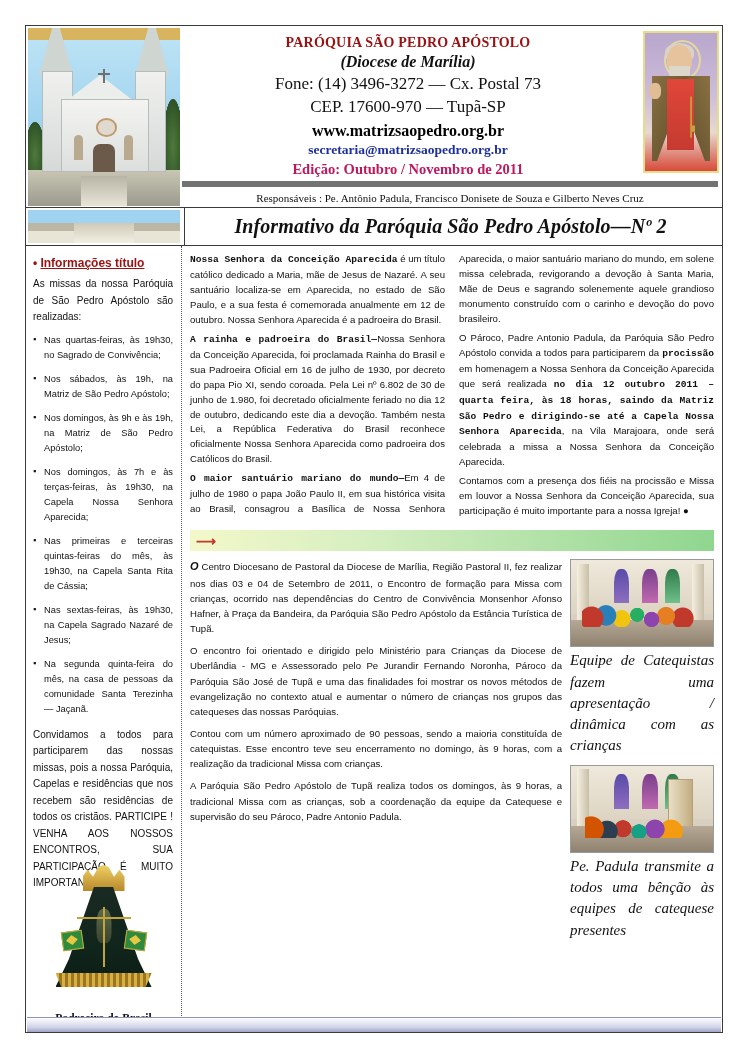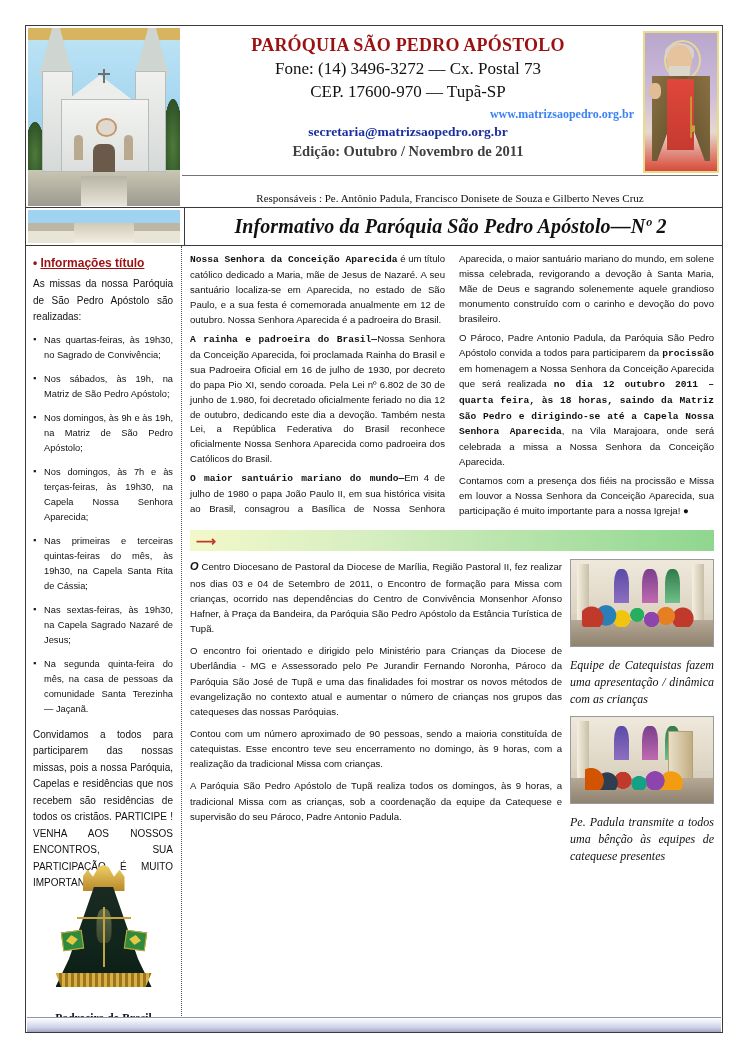--- a/index.html
+++ b/index.html
@@ -109,59 +109,59 @@
   .ch-tree.t2 { right: -2%; height: 44%; bottom: 16%; }
 
   .header-text {
     position: absolute;
     left: 156px; top: 2px; right: 88px;
     text-align: center;
   }
   .h-title {
     font-family: "Liberation Serif", serif;
     font-weight: bold;
-    font-size: 18px;
+    font-size: 14px;
     color: #9b1111;
     letter-spacing: .2px;
     margin-top: 7px;
   }
   .h-diocese {
     font-family: "Liberation Serif", serif;
     font-weight: bold; font-style: italic;
     font-size: 16px; color: #111;
     margin-top: 2px;
   }
   .h-line {
     font-family: "Liberation Serif", serif;
     font-size: 17px; color: #111;
     margin-top: 3px;
   }
   .h-web {
     font-family: "Liberation Serif", serif;
-    font-weight: bold; font-size: 12px;
-    color: #3b82f6; margin-top: 5px; text-align: right;
+    font-weight: bold; font-size: 16px;
+    color: #000000; margin-top: 5px;
   }
   .h-mail {
     font-family: "Liberation Serif", serif;
     font-weight: bold; font-size: 13.5px;
     color: #1c2f9e; margin-top: 2px;
   }
   .h-edition {
     font-family: "Liberation Serif", serif;
     font-weight: bold; font-size: 14.5px;
-    color: #404040; margin-top: 3px;
+    color: #be185d; margin-top: 3px;
   }
   .h-resp {
     position: absolute;
     left: 156px; right: 4px; bottom: 3px;
     text-align: center;
     font-family: "Liberation Serif", serif;
     font-size: 11px; color: #111;
-    border-top: 1px solid #737373;
-    padding-top: 16px;
+    border-top: 6px solid #737373;
+    padding-top: 5px;
   }
   .peter-photo {
     position: absolute;
     right: 3px; top: 5px;
     width: 76px; height: 142px;
     border: 2px solid #e8dc8a;
     background: linear-gradient(#b9a7cc 0%, #cdbcda 45%, #e7d9d0 72%, #d84b3a 100%);
     overflow: hidden;
     box-sizing: border-box;
   }
@@ -459,24 +459,24 @@
       radial-gradient(circle at 86% 70%, #f39c12 0 13%, rgba(0,0,0,0) 14%);
   }
   .ph-pillar {
     position: absolute; right: 14%; top: 16%;
     width: 16%; height: 66%;
     background: linear-gradient(90deg, #e9dfc6, #c2ad82);
     border: 1px solid #b2a077;
   }
   .caption {
     font-family: "Liberation Serif", serif;
-    font-style: italic; font-size: 12px;
+    font-style: italic; font-size: 15px;
     color: #111; line-height: 1.42;
     text-align: justify;
-    margin: 10px 0 8px 0;
+    margin: 3px 0 8px 0;
   }
   .art2-body {
     font-size: 9.6px; color: #111;
     line-height: 1.58; text-align: justify;
   }
   .art2-body p { margin: 0 0 7px 0; }
   .art2-body .dropcap {
     font-weight: bold; font-style: italic;
     font-size: 11px;
   }
@@ -510,20 +510,21 @@
       <div class="ch-body"></div>
       <div class="ch-cross"></div>
       <div class="ch-rose"></div>
       <div class="ch-win w1"></div>
       <div class="ch-win w2"></div>
       <div class="ch-door"></div>
     </div>
 
     <div class="header-text">
       <div class="h-title">PARÓQUIA SÃO PEDRO APÓSTOLO</div>
+      <div class="h-diocese">(Diocese de Marília)</div>
       <div class="h-line">Fone: (14) 3496-3272 — Cx. Postal 73</div>
       <div class="h-line">CEP. 17600-970 — Tupã-SP</div>
       <div class="h-web">www.matrizsaopedro.org.br</div>
       <div class="h-mail">secretaria@matrizsaopedro.org.br</div>
       <div class="h-edition">Edição:  Outubro / Novembro de 2011</div>
     </div>
 
     <div class="h-resp">Responsáveis : Pe. Antônio Padula, Francisco Donisete de Souza e Gilberto Neves Cruz</div>
 
     <div class="peter-photo">

